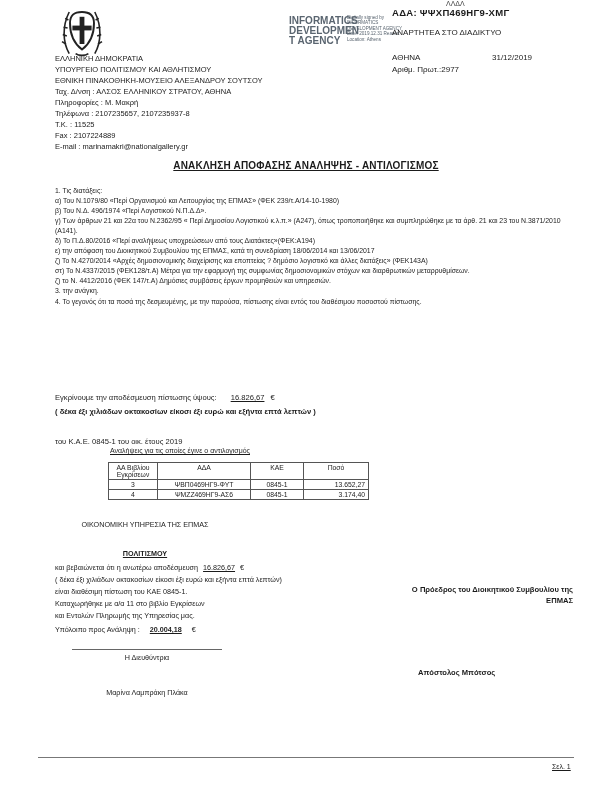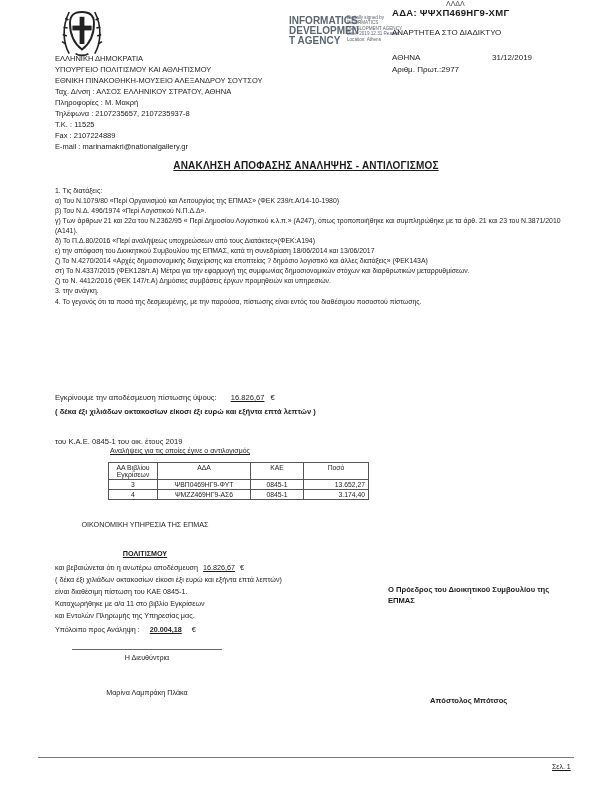--- a/index.html
+++ b/index.html
@@ -31,21 +31,21 @@
   .col-aa { width:42px; text-align:center; }
   .col-ada { width:86px; text-align:center; }
   .col-kae { width:46px; text-align:center; }
   .col-poso { width:58px; text-align:right; }
   .fin-title { width:190px; text-align:center; font-size:7.2px; }
   .fin-checked { width:190px; text-align:center; font-size:7.2px; font-weight:bold; text-decoration:underline; }
   .fin-line { font-size:7.2px; line-height:11.5px; }
   .fin-amt { text-decoration:underline; margin:0 5px; }
   .balance { font-size:7.2px; }
   .bal-amt { text-decoration:underline; font-weight:bold; margin:0 10px; }
-  .president { width:185px; text-align:left; font-size:7.6px; font-weight:bold; line-height:11px; }
+  .president { width:185px; text-align:right; font-size:7.6px; font-weight:bold; line-height:11px; }
   .sig-rule { border-top:0.8px solid #666; width:150px; }
   .director { width:150px; text-align:center; font-size:7.2px; }
   .director-name { width:170px; text-align:center; font-size:7.2px; }
   .president-name { font-size:7.6px; font-weight:bold; }
   .footer-rule { border-top:0.8px solid #777; width:536px; }
   .pagenum { font-size:7px; text-decoration:underline; }
 </style>
 </head>
 <body>
 
@@ -147,21 +147,21 @@
   <div class="abs fin-line" style="left:55px; top:574px;">( δέκα έξι χιλιάδων οκτακοσίων είκοσι έξι ευρώ και εξήντα επτά λεπτών)</div>
   <div class="abs fin-line" style="left:55px; top:586px;">είναι διαθέσιμη πίστωση του ΚΑΕ 0845-1.</div>
   <div class="abs fin-line" style="left:55px; top:598px;">Καταχωρήθηκε με α/α 11 στο βιβλίο Εγκρίσεων</div>
   <div class="abs fin-line" style="left:55px; top:610px;">και Εντολών Πληρωμής της Υπηρεσίας μας.</div>
 
   <div class="abs balance" style="left:55px; top:625px;">
     <span>Υπόλοιπο προς Ανάληψη :</span><span class="bal-amt">20.004,18</span><span>€</span>
   </div>
 
   <div class="abs president" style="left:388px; top:584px;">Ο Πρόεδρος  του Διοικητικού Συμβουλίου της ΕΠΜΑΣ</div>
-  <div class="abs president-name" style="left:418px; top:696px;margin-left:12px;">Απόστολος Μπότσος</div>
+  <div class="abs president-name" style="left:418px; top:668px;">Απόστολος Μπότσος</div>
 
   <div class="abs sig-rule" style="left:72px; top:649px;"></div>
   <div class="abs director" style="left:72px; top:653px;">Η Διευθύντρια</div>
   <div class="abs director-name" style="left:62px; top:688px;">Μαρίνα Λαμπράκη Πλάκα</div>
 
   <div class="abs footer-rule" style="left:38px; top:757px;"></div>
   <div class="abs pagenum" style="left:552px; top:763px;">Σελ. 1</div>
 
 </div>
 

